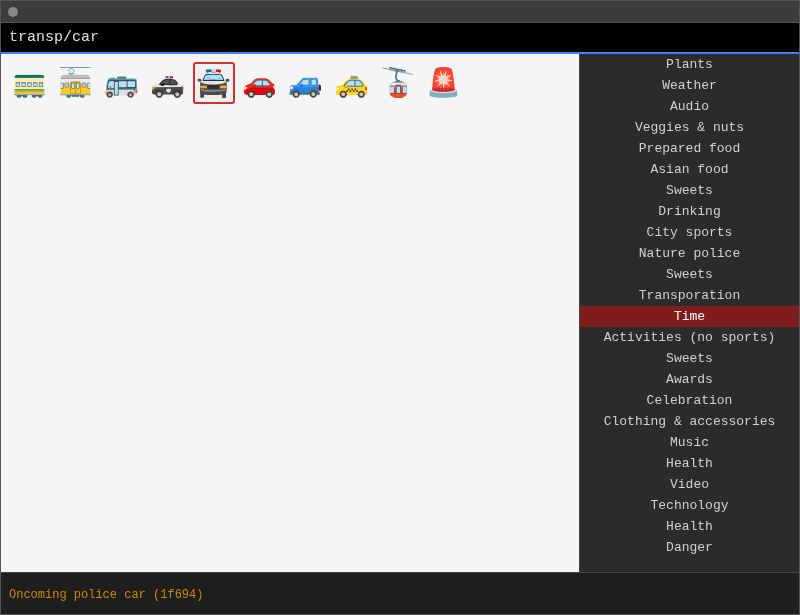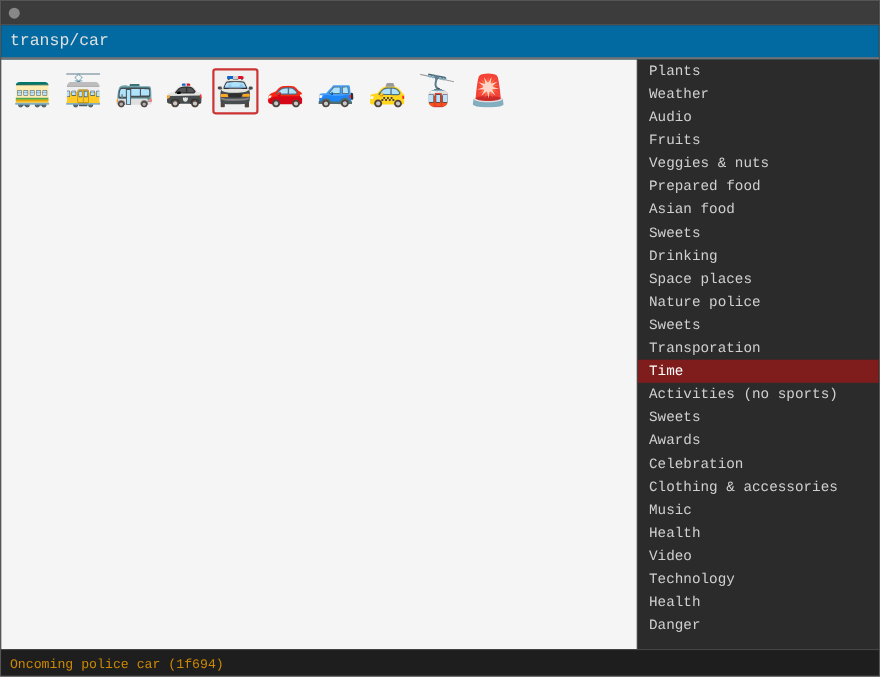--- a/index.html
+++ b/index.html
@@ -30,23 +30,23 @@
       border-radius: 50%;
       position: absolute;
       left: 8px;
     }
     #main-container {
       display: flex;
       flex-direction: column;
       height: calc(615px - 22px);
     }
     #search-bar {
-      background: #0369a1;
+      background: #000000;
       padding: 6px 8px;
-      border-bottom: 2px solid #737373;
+      border-bottom: 2px solid #3b82f6;
     }
     #search-input {
       background: transparent;
       border: none;
       outline: none;
       color: #e0e0e0;
       font-family: 'Courier New', Courier, monospace;
       font-size: 15px;
       width: 100%;
       caret-color: #fff;
@@ -79,40 +79,41 @@
     }
     .emoji-item.selected {
       border: 2px solid #cc3333;
       background: #f0f0f0;
     }
     #category-list {
       width: 220px;
       background: #2b2b2b;
       overflow-y: auto;
       border-left: 1px solid #444;
+      text-align: center;
     }
     .category-item {
       padding: 3px 10px;
       cursor: pointer;
       white-space: nowrap;
       font-size: 13px;
       color: #d0d0d0;
       font-family: 'Courier New', Courier, monospace;
     }
     .category-item.active {
       background: #7f1d1d;
       color: #fff;
     }
     #status-bar {
       background: #1e1e1e;
       padding: 4px 8px;
       font-size: 12px;
       color: #cc8800;
       border-top: 1px solid #444;
-      height: 26px;
+      height: 44px;
       display: flex;
       align-items: center;
     }
   </style>
 </head>
 <body>
 
 <div id="title-bar">
   <span id="title-bar-dot"></span>
   <span></span>
@@ -136,27 +137,26 @@
         <div class="emoji-item" title="Taxi">🚕</div>
         <div class="emoji-item" title="Aerial tramway">🚡</div>
         <div class="emoji-item" title="Police car light">🚨</div>
       </div>
 
     <div id="category-list">
 
     <div class="category-item">Plants</div>
         <div class="category-item">Weather</div>
         <div class="category-item">Audio</div>
-        <div class="category-item">Fruits</div>
         <div class="category-item">Veggies &amp; nuts</div>
         <div class="category-item">Prepared food</div>
         <div class="category-item">Asian food</div>
         <div class="category-item">Sweets</div>
         <div class="category-item">Drinking</div>
-        <div class="category-item">Space places</div>
+        <div class="category-item">City sports</div>
         <div class="category-item">Nature police</div>
         <div class="category-item">Sweets</div>
         <div class="category-item">Transporation</div>
         <div class="category-item active">Time</div>
         <div class="category-item">Activities (no sports)</div>
         <div class="category-item">Sweets</div>
         <div class="category-item">Awards</div>
         <div class="category-item">Celebration</div>
         <div class="category-item">Clothing &amp; accessories</div>
         <div class="category-item">Music</div>

